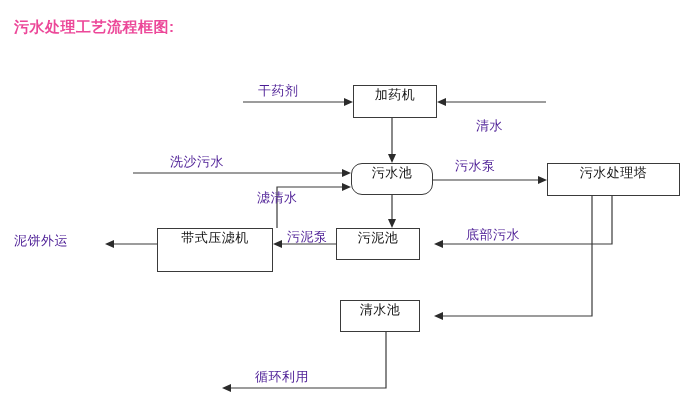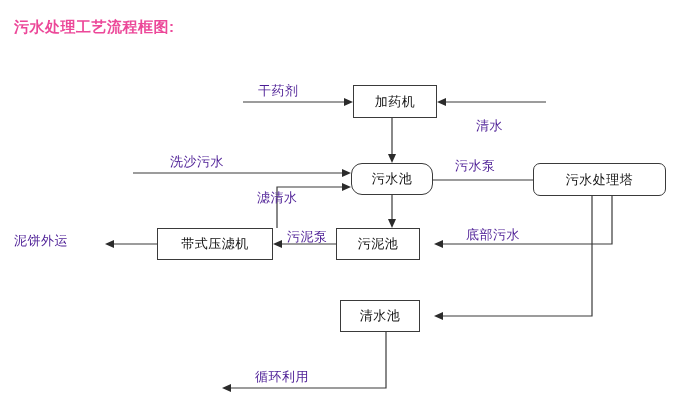--- a/index.html
+++ b/index.html
@@ -31,21 +31,20 @@
     letter-spacing: 0.5px;
     color: #ec4899;
     white-space: nowrap;
   }
   .node {
     position: absolute;
     box-sizing: border-box;
     border: 1px solid #3a3a3a;
     background: #ffffff;
     display: flex;
-    align-items: center;
     justify-content: center;
     font-size: 13px;
     color: #111111;
     white-space: nowrap;
     letter-spacing: 0.5px;
   }
   .edge-label {
     position: absolute;
     font-size: 13px;
     color: #4c1d95;
@@ -132,25 +131,25 @@
 </svg>
 
 <div class="node" style="left:353px; top:85px; width:84px; height:33px;">
   <span>加药机</span>
 </div>
 
 <div class="node" style="left:351px; top:163px; width:82px; height:32px;border-radius:11px;">
   <span>污水池</span>
 </div>
 
-<div class="node" style="left:533px; top:163px; width:133px; height:33px;border-radius:7px;">
+<div class="node" style="left:547px; top:163px; width:133px; height:33px;">
   <span>污水处理塔</span>
 </div>
 
-<div class="node" style="left:157px; top:228px; width:116px; height:32px;">
+<div class="node" style="left:157px; top:228px; width:116px; height:44px;">
   <span>带式压滤机</span>
 </div>
 
 <div class="node" style="left:336px; top:228px; width:84px; height:32px;">
   <span>污泥池</span>
 </div>
 
 <div class="node" style="left:340px; top:300px; width:80px; height:32px;">
   <span>清水池</span>
 </div>

